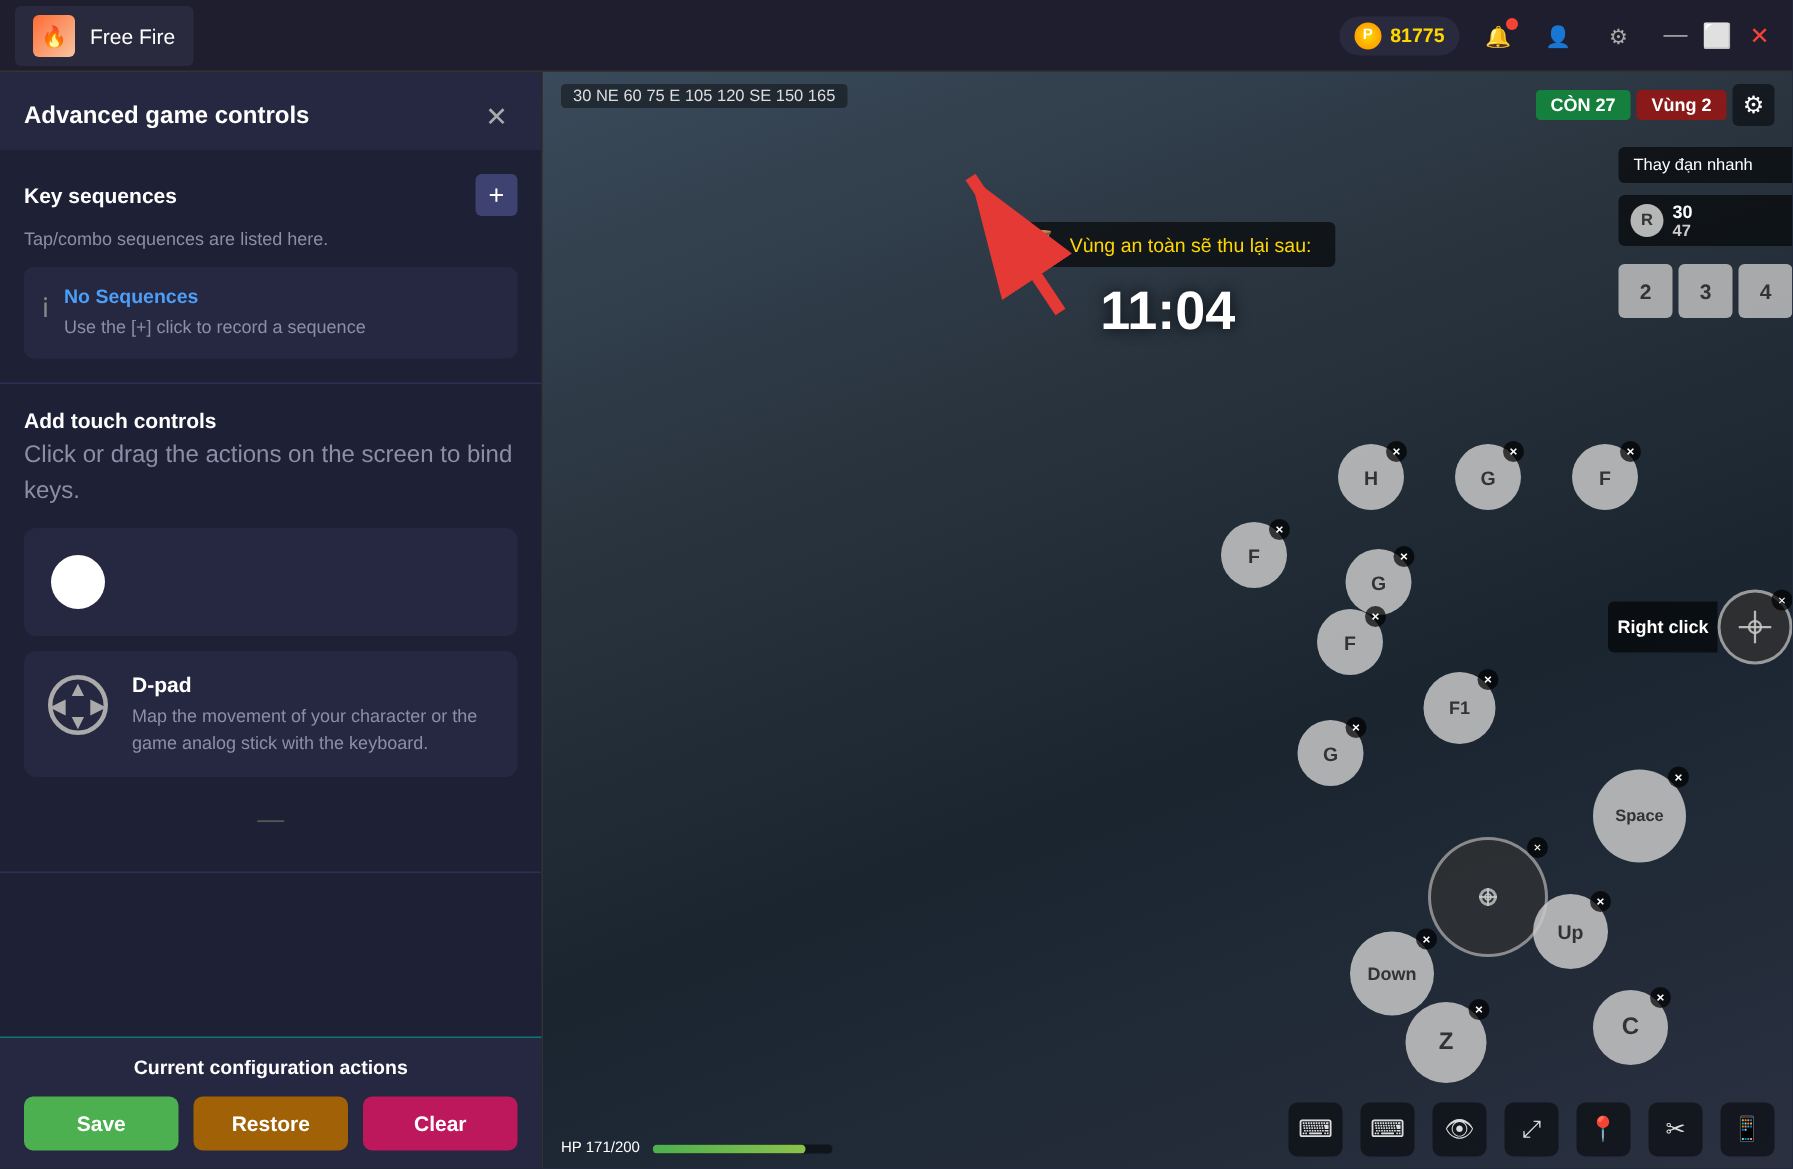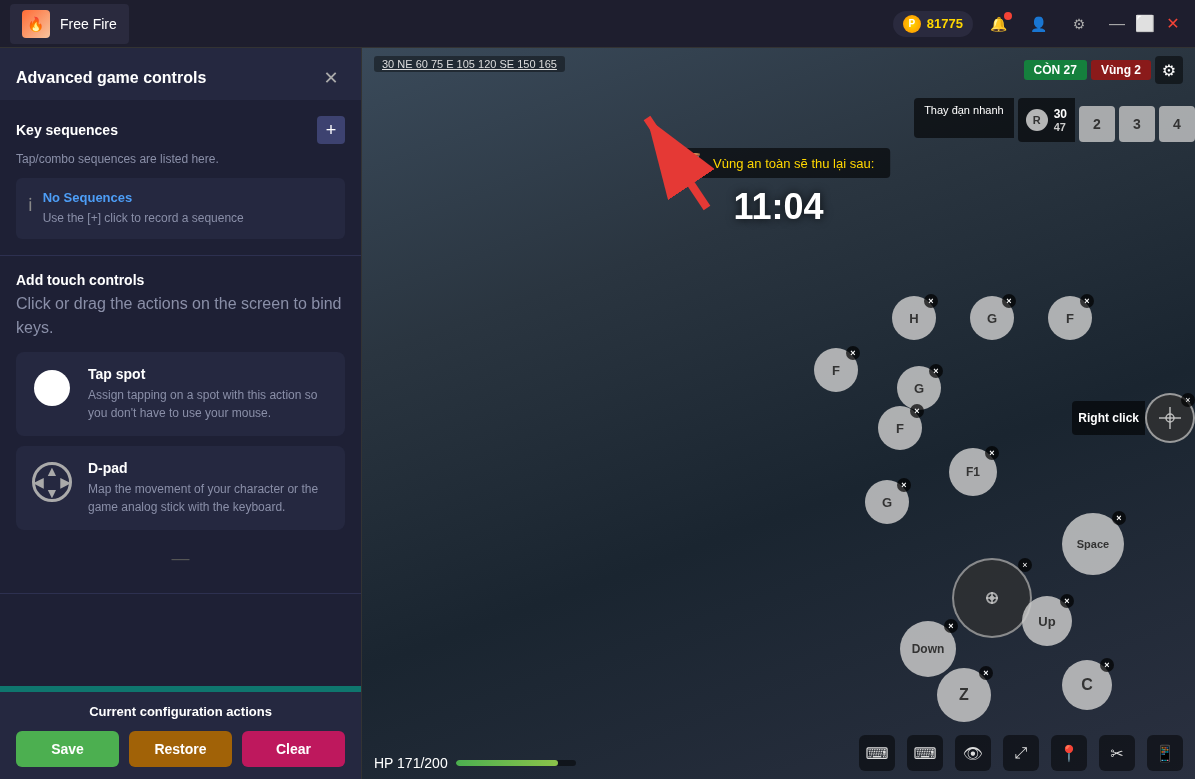--- a/index.html
+++ b/index.html
@@ -298,21 +298,21 @@
       text-align: center;
       padding: 8px;
       color: #555;
       font-size: 18px;
     }
 
     
     .panel-footer {
       padding: 12px 16px;
       background: #252840;
-      border-top: 6px solid #0f766e;
+      border-top: 1px solid #0f766e;
     }
     .footer-title {
       color: #fff;
       font-size: 13px;
       font-weight: 700;
       text-align: center;
       margin-bottom: 12px;
     }
     .footer-buttons {
       display: flex;
@@ -383,21 +383,20 @@
     }
     .compass-bar {
       display: flex;
       align-items: center;
       gap: 4px;
       color: #ddd;
       font-size: 11px;
       background: rgba(0,0,0,0.4);
       padding: 2px 8px;
       border-radius: 3px;
-      text-decoration: underline;
     }
     .hud-right {
       display: flex;
       flex-direction: column;
       align-items: flex-end;
       gap: 4px;
     }
     .kills-bar {
       display: flex;
       gap: 4px;
@@ -454,21 +453,21 @@
       font-weight: 700;
       text-shadow: 0 0 10px rgba(0,0,0,0.8);
     }
 
     
     .weapon-hud {
       position: absolute;
       top: 50px;
       right: 0;
       display: flex;
-      flex-direction: row;
+      flex-direction: column;
       gap: 4px;
       z-index: 10;
     }
     .weapon-slot {
       background: rgba(0,0,0,0.6);
       border-radius: 4px 0 0 4px;
       padding: 4px 8px;
       display: flex;
       align-items: center;
       gap: 6px;
@@ -552,21 +551,21 @@
       justify-content: space-between;
       align-items: flex-end;
       padding: 8px 12px;
       z-index: 10;
     }
     .hp-bar-wrap {
       display: flex;
       align-items: center;
       gap: 8px;
       color: #fff;
-      font-size: 14px;
+      font-size: 10px;
       justify-content: center;
     }
     .hp-bar {
       width: 120px;
       height: 6px;
       background: rgba(0,0,0,0.5);
       border-radius: 3px;
       overflow: hidden;
     }
     .hp-bar-fill {
@@ -656,24 +655,20 @@
         </div>
       </div>
 
       <div class="touch-section">
         <div class="touch-title">Add touch controls</div>
         <div class="touch-desc">Click or drag the actions on the screen to bind keys.</div>
 
         <div class="control-card" style="cursor:grab;">
           <div class="control-icon-wrap">
             <div class="tap-spot-icon"></div>
-          </div>
-          <div class="control-info">
-            <div class="control-name">Tap spot</div>
-            <div class="control-desc">Assign tapping on a spot with this action so you don't have to use your mouse.</div>
           </div>
         </div>
 
         <div class="control-card" style="cursor:grab;">
           <div class="control-icon-wrap">
             <div class="dpad-icon">
               <div class="dpad-ring">
                 <span class="dpad-arrow up">▲</span>
                 <span class="dpad-arrow down">▼</span>
                 <span class="dpad-arrow left2">◀</span>

